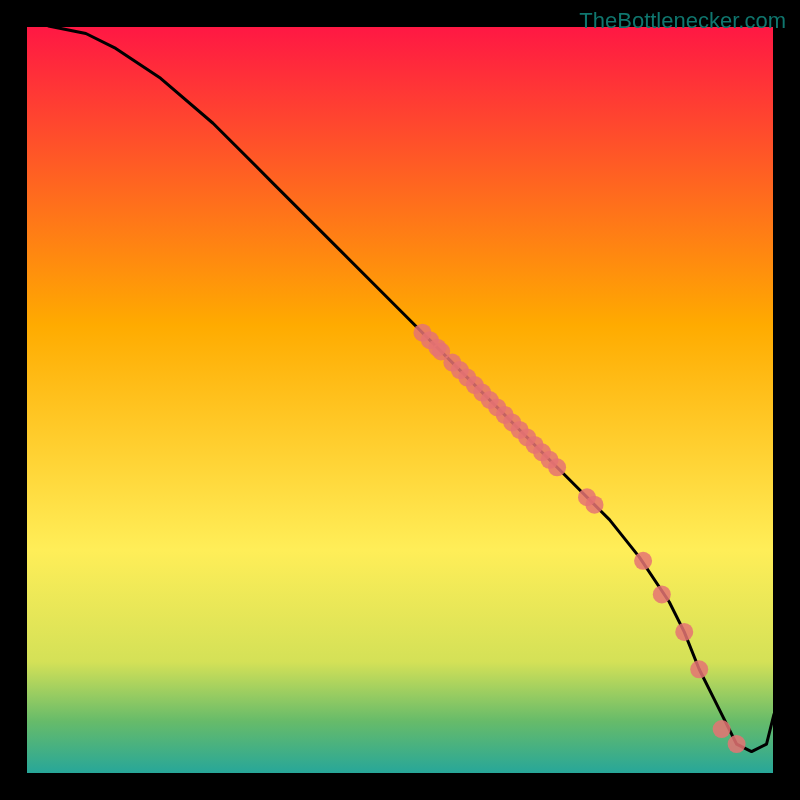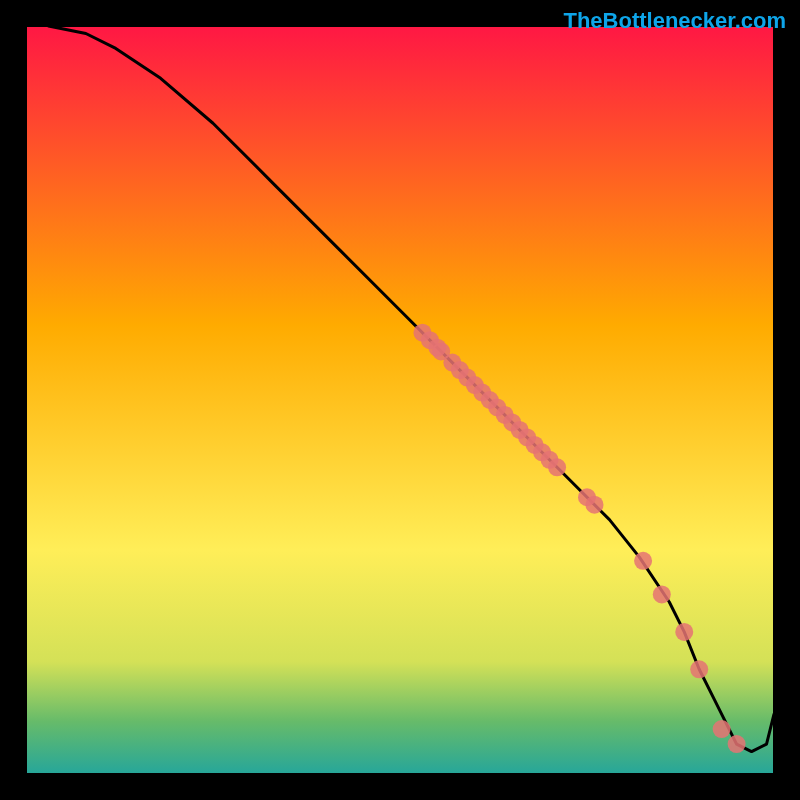--- a/index.html
+++ b/index.html
@@ -15,23 +15,23 @@
     position: absolute;
     top: 0;
     left: 0;
     width: 800px;
     height: 800px;
   }
   .watermark {
     position: absolute;
     top: 8px;
     right: 14px;
-    color: #0ea5e9;
+    color: #0f766e;
     font-size: 22px;
-    font-weight: 700;
+    font-weight: 400;
     z-index: 10;
   }
 </style>
 </head>
 <body>
 
 <div class="chart-container">
   <svg id="chart-svg" width="800" height="800">
       <defs>
         <linearGradient id="bg-grad" x1="0" y1="0" x2="0" y2="1">

